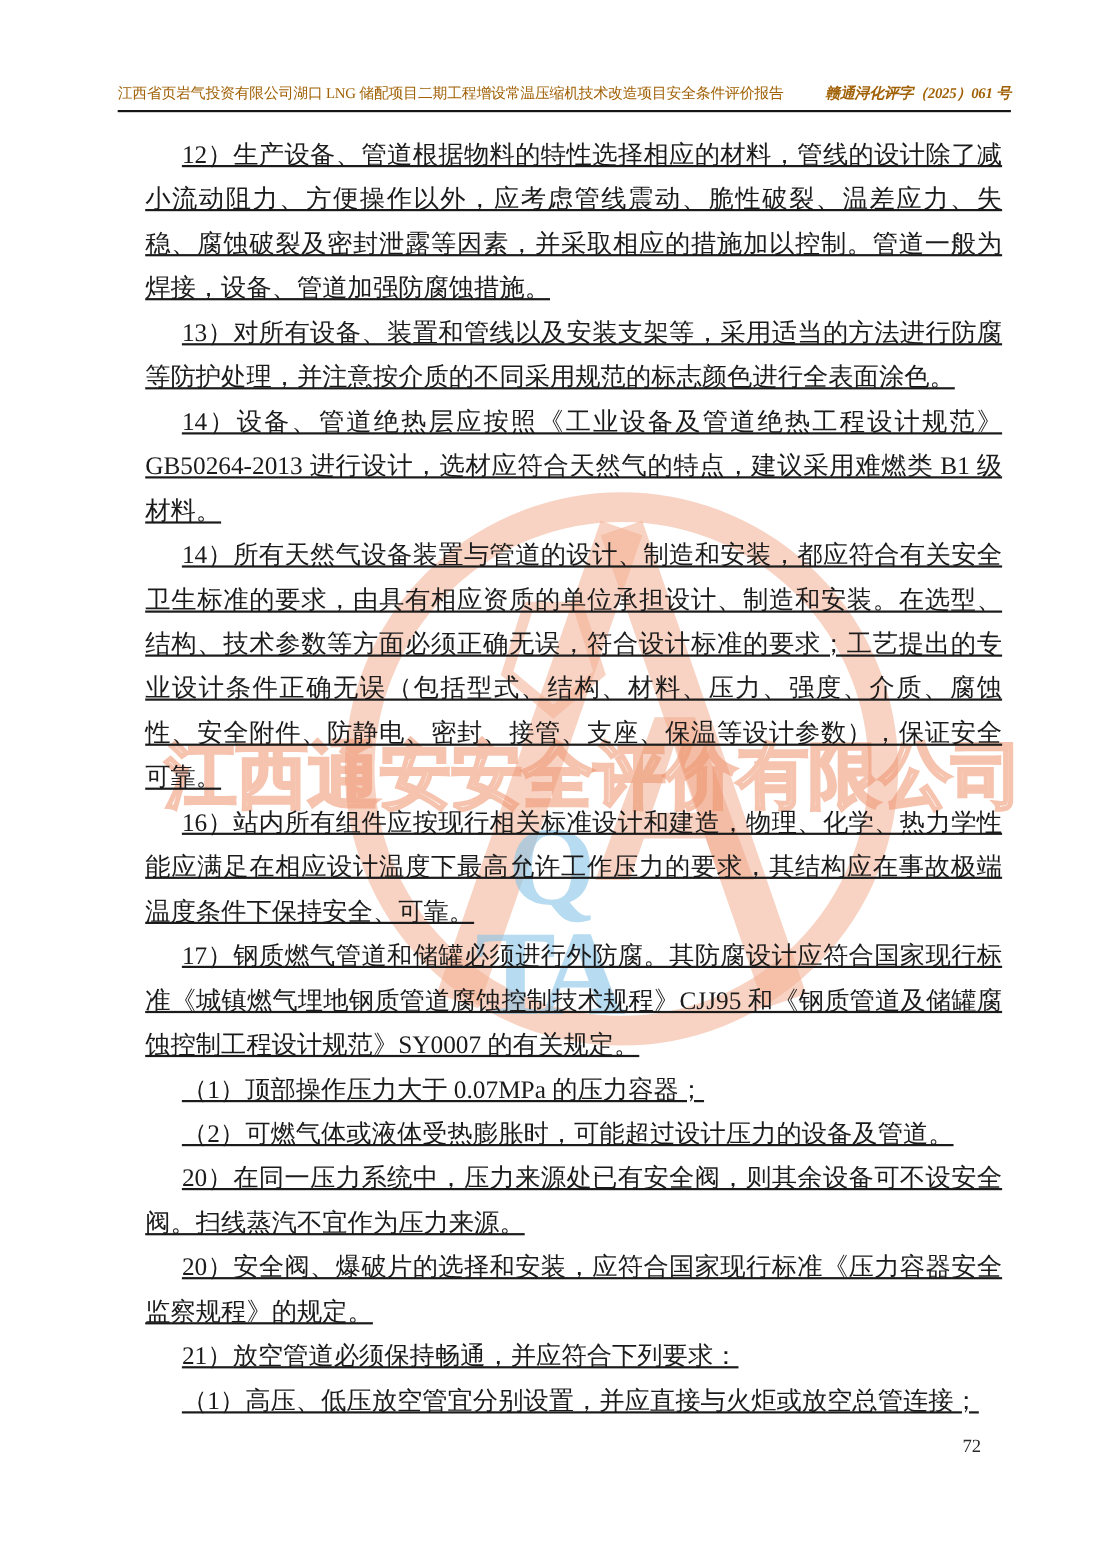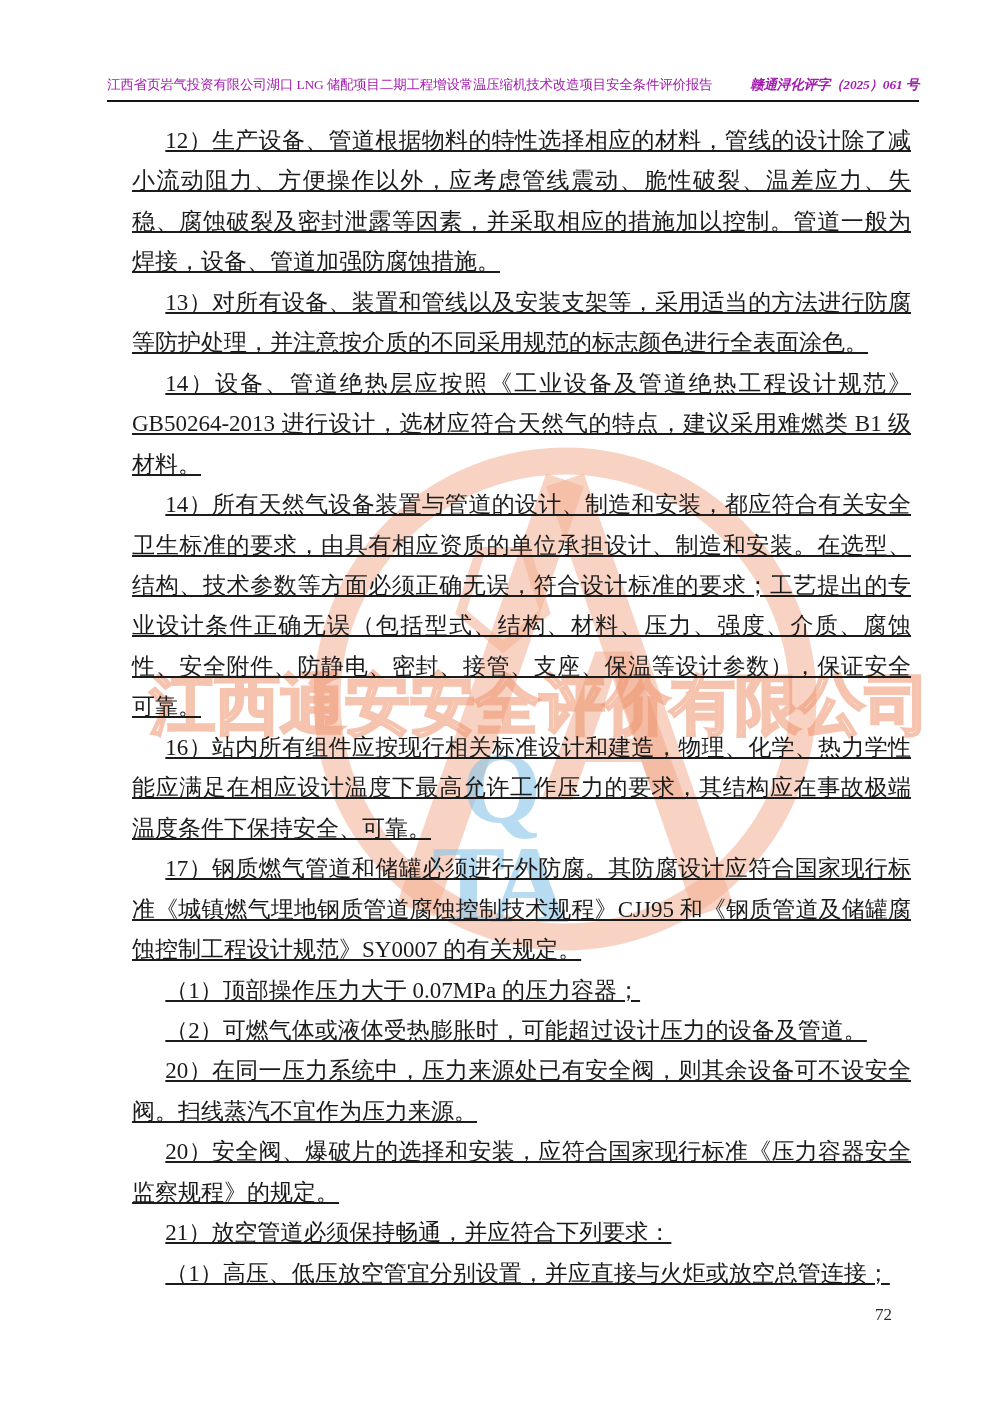--- a/index.html
+++ b/index.html
@@ -19,21 +19,21 @@
     left:107px; top:76px;
     width:812px;
     display:flex;
     justify-content:space-between;
     align-items:flex-end;
     gap:18px;
     border-bottom:2px solid #151515;
     padding-bottom:6px;
     font-size:13.5px;
     letter-spacing:-0.2px;
-    color:#a21caf;
+    color:#a16207;
     white-space:nowrap;
     z-index:3;
   }
   .header .doc-number { font-weight:bold;font-style:italic; }
 
   
   .watermark {
     position:absolute; inset:0;
     z-index:1;
     pointer-events:none;

